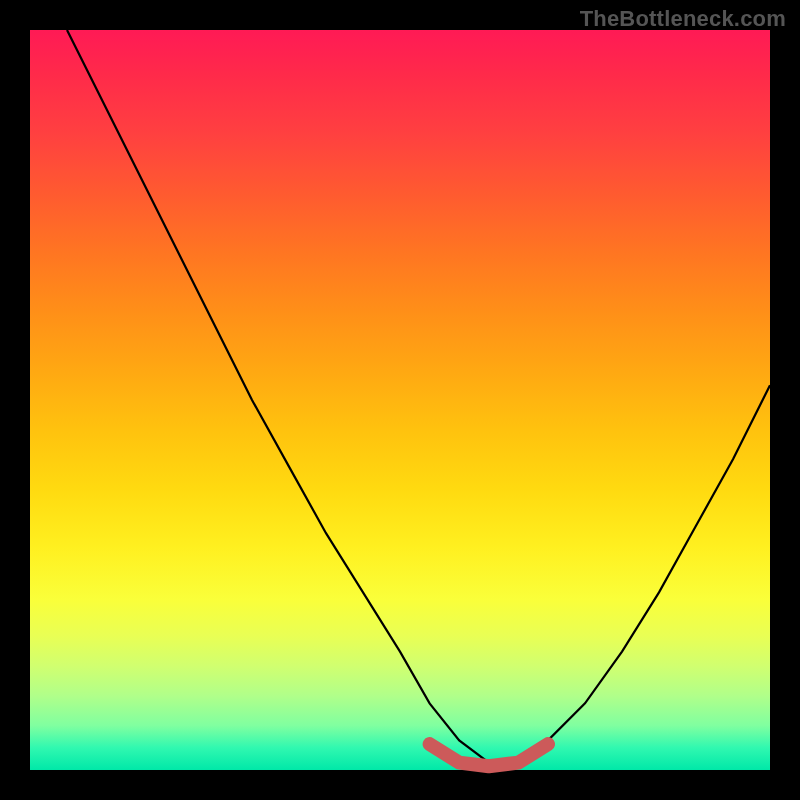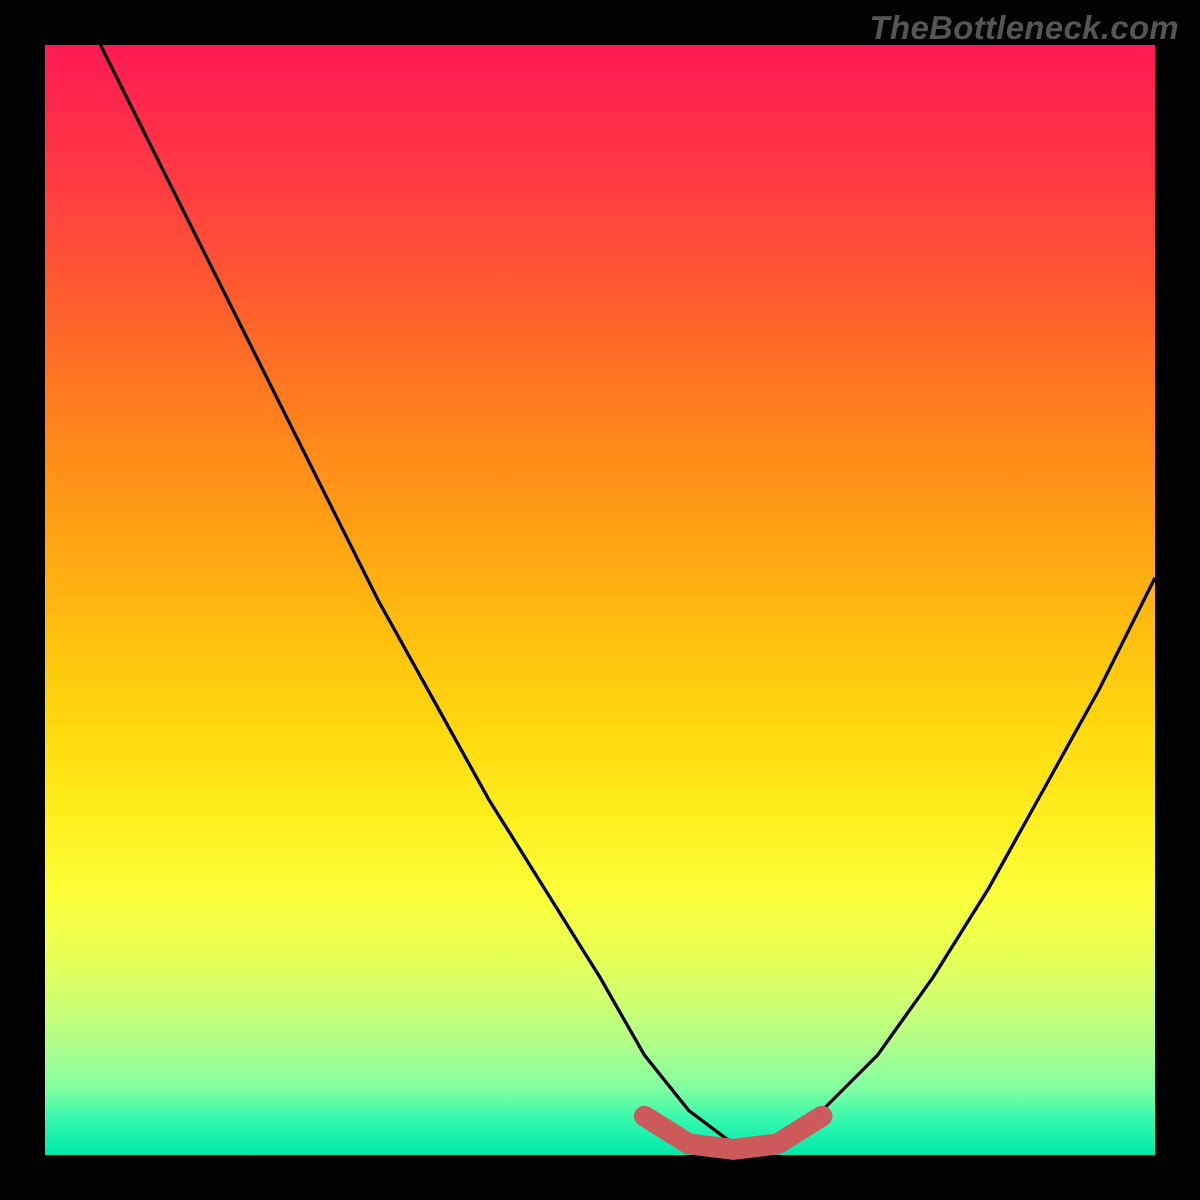--- a/index.html
+++ b/index.html
@@ -13,21 +13,20 @@
   }
   .watermark {
     position: absolute;
     top: 6px;
     right: 14px;
     font-size: 22px;
     font-weight: bold;
     color: #555;
     letter-spacing: 0.2px;
     z-index: 10;
-    font-style: italic;
   }
   .plot-area {
     position: absolute;
     left: 30px;
     top: 30px;
     width: 740px;
     height: 740px;
     background: linear-gradient(to bottom,
       #ff1a55 0%,
       #ff2a4a 6%,

